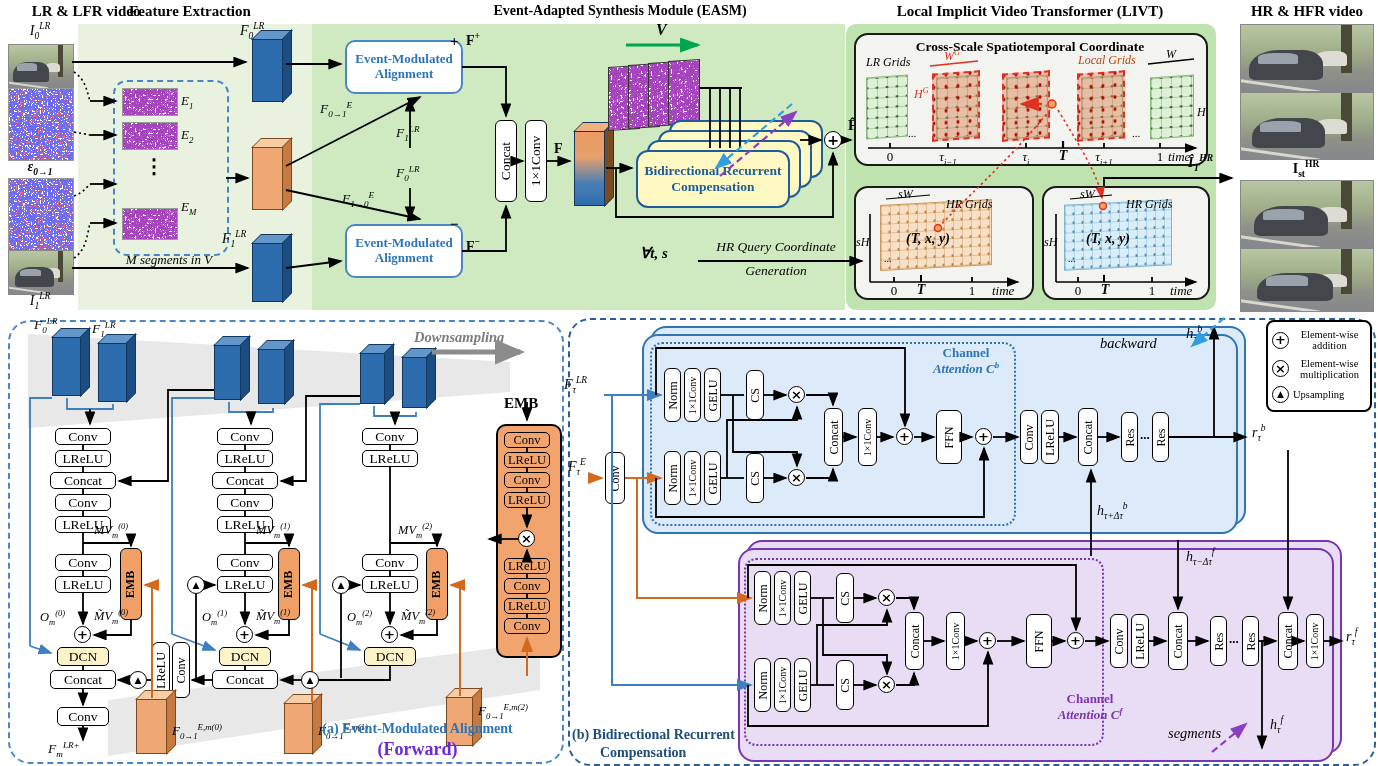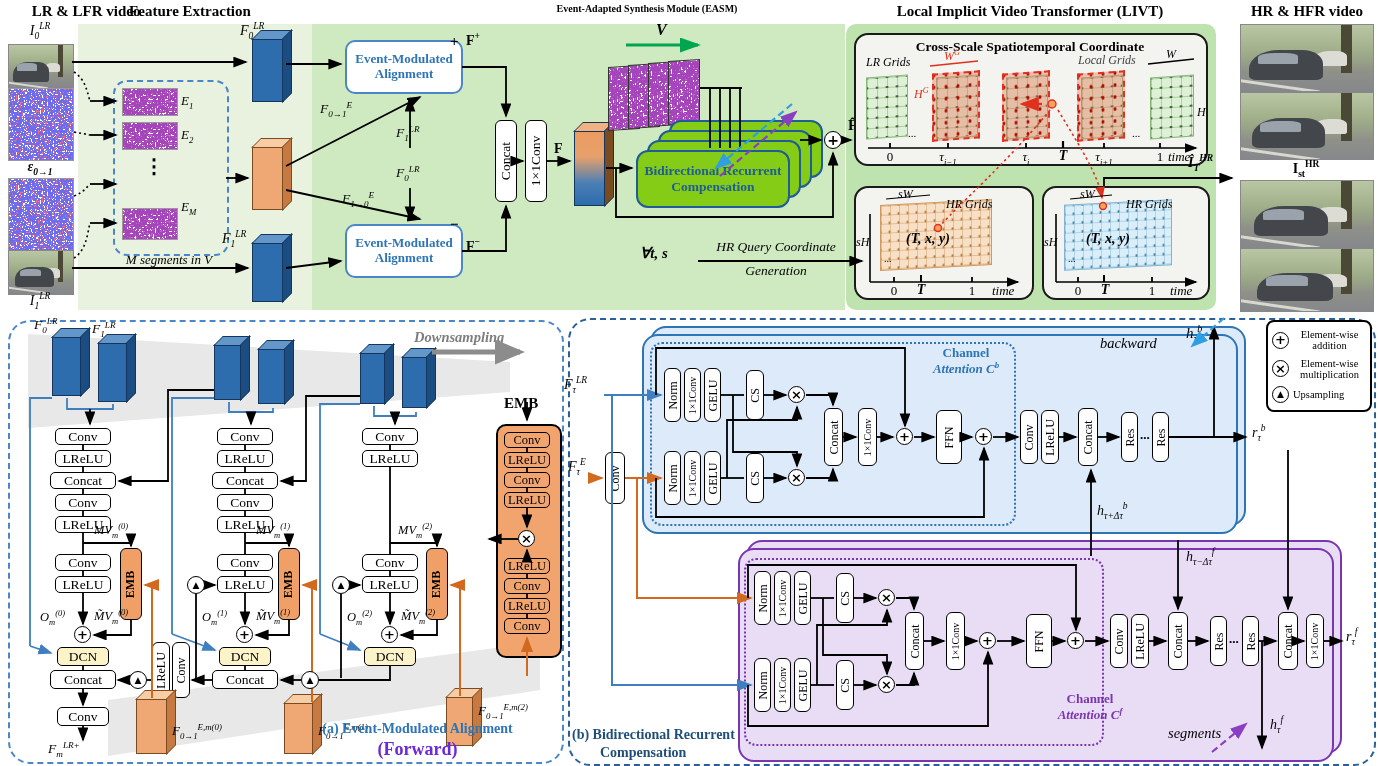--- a/index.html
+++ b/index.html
@@ -38,21 +38,21 @@
   .photo .trunk{position:absolute;right:16%;top:0;width:8%;height:72%;background:#4c4836}
   .photo .car{position:absolute;left:6%;bottom:16%;width:56%;height:46%;background:#43474c;
      border-radius:40% 28% 10% 10%/62% 45% 14% 14%}
   .photo .car::before{content:"";position:absolute;left:12%;top:8%;width:55%;height:38%;background:#9aa3ab;
      border-radius:40% 30% 6% 6%}
   .photo .wcar{position:absolute;left:56%;bottom:38%;width:24%;height:22%;background:#dcdcd4;
      border-radius:45% 35% 12% 12%}
   .photo .line{position:absolute;left:-10%;bottom:6%;width:70%;height:5%;background:#d8d8d0;transform:rotate(8deg)}
   .noiseS{position:absolute;border:1px solid #999;overflow:hidden}
   .noiseS svg{display:block;width:100%;height:100%}
-  .card{position:absolute;background:#84cc16;border:2.2px solid #1f5c99;border-radius:12px;box-sizing:border-box}
+  .card{position:absolute;background:#fef9c3;border:2.2px solid #1f5c99;border-radius:12px;box-sizing:border-box}
   .gridG{position:absolute;border:1px solid #86b877;background-color:#def0d6;box-sizing:border-box;
      background-image:radial-gradient(circle,#44603c 1.1px,transparent 1.5px),
        linear-gradient(#a8cf9b 1px,transparent 1px),linear-gradient(90deg,#a8cf9b 1px,transparent 1px);
      background-size:10px 10px;background-position:5px 5px,0 0,0 0;transform:skewY(-4deg)}
   .gridR{position:absolute;border:2px dashed #e0301e;background-color:rgba(243,112,92,.40);box-sizing:border-box;
      background-image:radial-gradient(circle,#b00b00 1.5px,transparent 1.9px);
      background-size:12px 12px;background-position:6px 6px;transform:skewY(-4deg);z-index:4}
   .gridO{position:absolute;border:1px solid #cf9a62;background-color:#f7e0c6;box-sizing:border-box;
      background-image:radial-gradient(circle,#b07940 1px,transparent 1.4px),
        linear-gradient(#e3bd92 1px,transparent 1px),linear-gradient(90deg,#e3bd92 1px,transparent 1px);
@@ -102,21 +102,21 @@
 <div class="bg" style="left:312px;top:24px;width:533px;height:286px;background:#cfe9c1"></div>
 <div class="bg" style="left:846px;top:24px;width:370px;height:286px;background:#bfe3ae;border-radius:10px"></div>
 
 <svg class="und" width="1378" height="766">
   <polygon points="28,334 510,362 510,392 28,428" fill="#e8e8e8"></polygon>
   <polygon points="108,700 540,642 540,690 108,756" fill="#e8e8e8"></polygon>
 </svg>
 
 <div class="L bd ctr" style="left:6px;top:4px;width:160px;font-size:15px">LR &amp; LFR video</div>
 <div class="L bd ctr" style="left:100px;top:4px;width:180px;font-size:15px">Feature Extraction</div>
-<div class="L bd ctr" style="left:437px;top:4px;width:420px;font-size:10px">Event-Adapted Synthesis Module (EASM)</div>
+<div class="L bd ctr" style="left:410px;top:4px;width:420px;font-size:14px">Event-Adapted Synthesis Module (EASM)</div>
 <div class="L bd ctr" style="left:850px;top:4px;width:360px;font-size:15px">Local Implicit Video Transformer (LIVT)</div>
 <div class="L bd ctr" style="left:1238px;top:4px;width:138px;font-size:15px">HR &amp; HFR video</div>
 
 <div class="L m ctr" style="left:14px;top:24px;width:52px;font-size:14px">I<sub>0</sub><sup>LR</sup></div>
 <div class="photo" style="left:8px;top:44px;width:64px;height:44px">
       <div class="trunk"></div>
       <div class="wcar"></div>
       <div class="car"></div>
       <div class="line"></div>
     </div>
@@ -235,21 +235,21 @@
 <div class="gridG" style="left:936px;top:76px;width:42px;height:62px"></div>
 <div class="gridG" style="left:1006px;top:76px;width:42px;height:62px"></div>
 <div class="gridG" style="left:1081px;top:76px;width:42px;height:62px"></div>
 <div class="gridG" style="left:1150px;top:76px;width:44px;height:62px"></div>
 <div class="gridR" style="left:932px;top:72px;width:48px;height:68px"></div>
 <div class="gridR" style="left:1002px;top:72px;width:48px;height:68px"></div>
 <div class="gridR" style="left:1077px;top:72px;width:48px;height:68px"></div>
 
 <div class="L m" style="left:866px;top:56px;font-size:12px">LR Grids</div>
 <div class="L m" style="left:944px;top:50px;color:#e0301e;font-size:12px">W<sup>G</sup></div>
-<div class="L m" style="left:1078px;top:54px;color:#404040;font-size:12px">Local Grids</div>
+<div class="L m" style="left:1078px;top:54px;color:#c2410c;font-size:12px">Local Grids</div>
 <div class="L m" style="left:1166px;top:48px;font-size:12px">W</div>
 <div class="L m" style="left:914px;top:88px;color:#e0301e;font-size:12px">H<sup>G</sup></div>
 <div class="L m" style="left:1197px;top:106px;font-size:12px">H</div>
 <div class="L" style="left:908px;top:128px;font-size:11px">...</div>
 <div class="L" style="left:1132px;top:128px;font-size:11px">...</div>
 
 <div class="L ctr" style="left:880px;top:150px;width:20px;font-size:13px">0</div>
 <div class="L m ctr" style="left:930px;top:150px;width:36px;font-size:13px">τ<sub>i−1</sub></div>
 <div class="L m ctr" style="left:1014px;top:150px;width:24px;font-size:13px">τ<sub>i</sub></div>
 <div class="L m bd ctr" style="left:1052px;top:149px;width:22px;font-size:14px">T</div>

